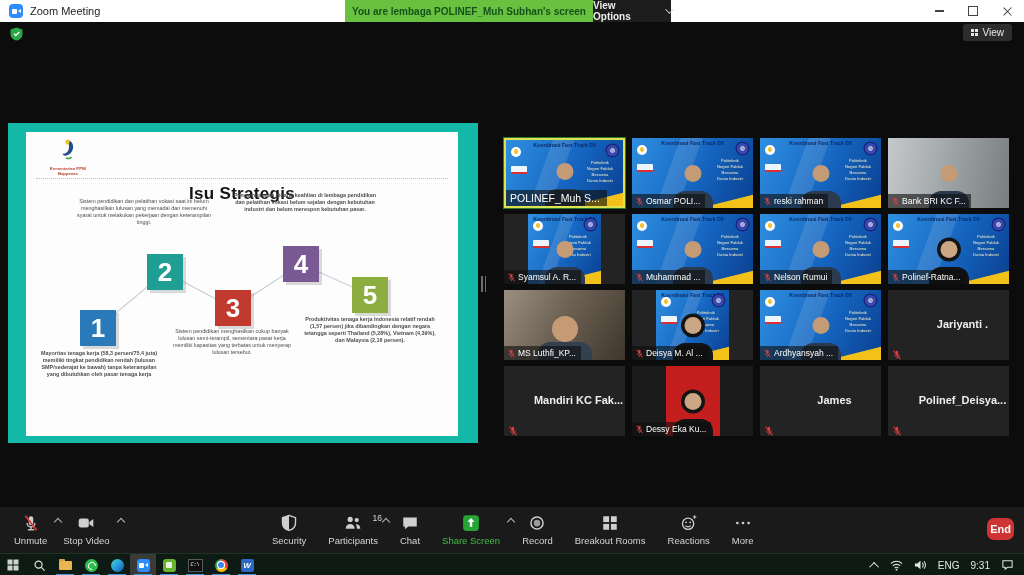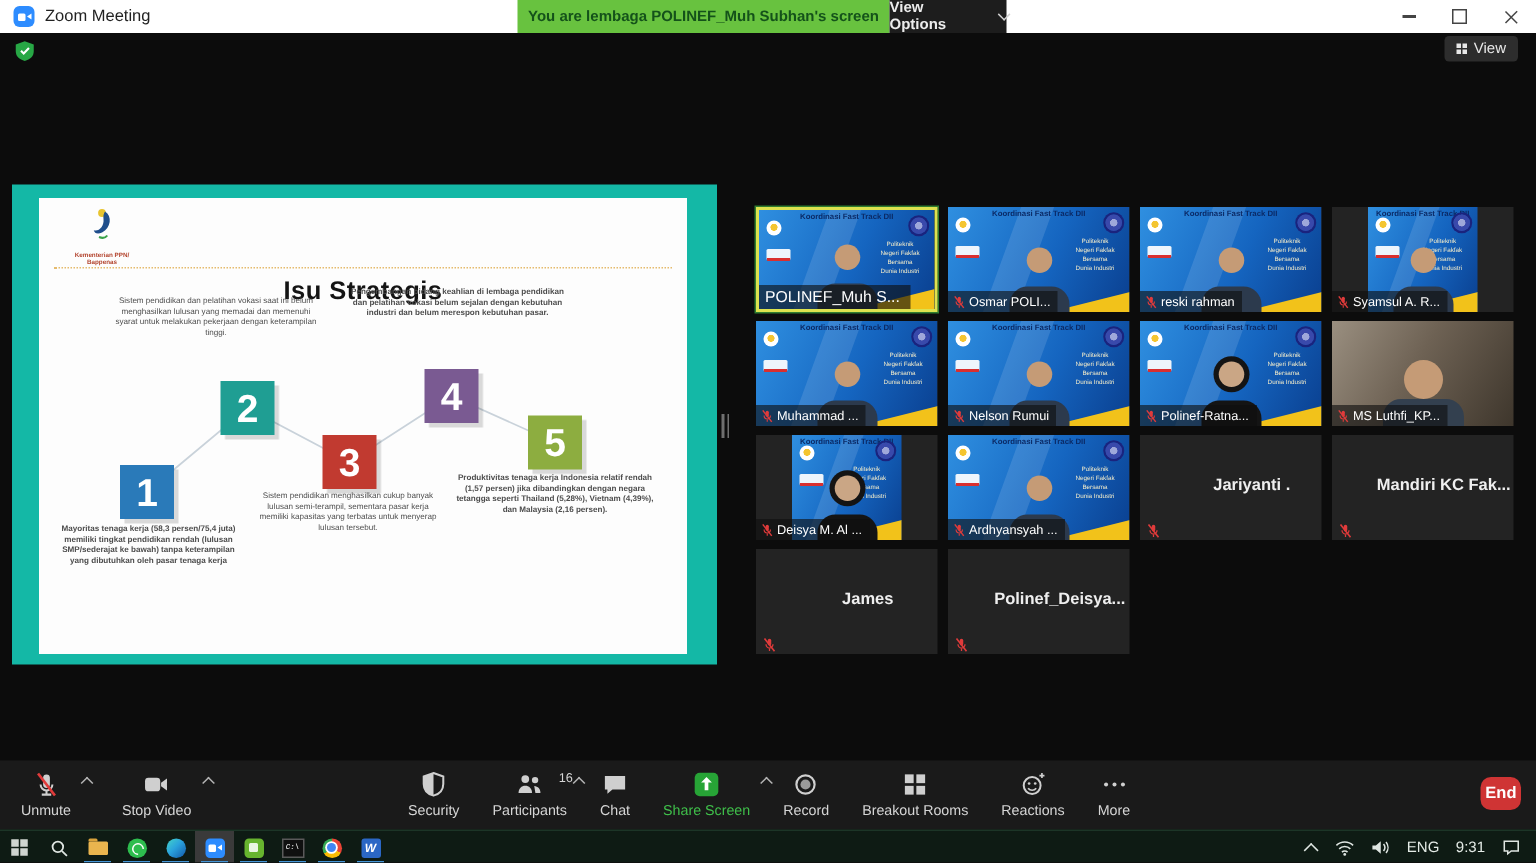--- a/index.html
+++ b/index.html
@@ -76,21 +76,21 @@
   .name-tag{position:absolute;left:0;bottom:0;max-width:96%;background:rgba(15,15,15,0.62);color:#fff;font-size:8.5px;padding:2px 5px 2px 3px;display:flex;align-items:center;gap:2px;white-space:nowrap;overflow:hidden;}
   .tile.active .name-tag{font-size:10.5px;padding:2px 7px 2px 4px;}
   .mic{width:9px;height:9px;flex:0 0 auto;}
   .mic-corner{position:absolute;left:4px;bottom:4px;width:10px;height:10px;}
   .mic-corner .mic{width:10px;height:10px;}
 
   
   .toolbar{position:absolute;left:0;top:507px;width:1024px;height:46px;background:#1a1a1a;}
   .tool{display:flex;flex-direction:column;align-items:center;gap:3px;color:#d5d5d5;font-size:9.5px;cursor:pointer;position:relative;}
   .tool svg{width:18px;height:18px;}
-  .tg-left{position:absolute;left:14px;top:7px;display:flex;gap:34px;}
+  .tg-left{position:absolute;left:14px;top:7px;display:flex;gap:16px;}
   .tg-mid{position:absolute;left:272px;top:7px;display:flex;gap:22px;}
   .caret-up{position:absolute;top:5px;right:-14px;width:5px;height:5px;border-left:1.4px solid #b5b5b5;border-top:1.4px solid #b5b5b5;transform:rotate(45deg);}
   .pcount{position:absolute;top:-1px;right:-4px;font-size:8.5px;color:#d5d5d5;}
   .share-label{color:#3fbf4a;}
   .end-btn{position:absolute;right:10px;top:11px;background:#cf3434;color:#fff;font-size:11px;font-weight:bold;padding:5px 3px;border-radius:7px;cursor:pointer;}
 
   
   .taskbar{position:absolute;left:0;top:553px;width:1024px;height:22px;background:#0e1b14;border-top:1px solid #1c3527;display:flex;align-items:center;}
   .tk{width:26px;height:22px;display:flex;align-items:center;justify-content:center;position:relative;cursor:pointer;flex:0 0 auto;}
   .tk.app:after{content:"";position:absolute;left:4px;right:4px;bottom:0;height:2px;background:#4596d8;}
@@ -266,20 +266,35 @@
         <div class="name-tag">
           <svg class="mic" viewBox="0 0 12 12">
             <rect x="4.6" y="1" width="2.8" height="5.4" rx="1.4" fill="#e03b3b"></rect>
             <path d="M3.2 5.4 a2.8 3 0 0 0 5.6 0" fill="none" stroke="#e03b3b" stroke-width="1"></path>
             <line x1="6" y1="8.8" x2="6" y2="10.8" stroke="#e03b3b" stroke-width="1"></line>
             <line x1="2" y1="0.8" x2="10" y2="11" stroke="#e03b3b" stroke-width="1.3"></line>
           </svg>
           <span class="nm">reski rahman</span>
         </div>
       </div>
+      <div class="tile v-camera-grey">
+        <div class="person">
+          <span class="torso"></span>
+          <span class="head"></span>
+        </div>
+        <div class="name-tag">
+          <svg class="mic" viewBox="0 0 12 12">
+            <rect x="4.6" y="1" width="2.8" height="5.4" rx="1.4" fill="#e03b3b"></rect>
+            <path d="M3.2 5.4 a2.8 3 0 0 0 5.6 0" fill="none" stroke="#e03b3b" stroke-width="1"></path>
+            <line x1="6" y1="8.8" x2="6" y2="10.8" stroke="#e03b3b" stroke-width="1"></line>
+            <line x1="2" y1="0.8" x2="10" y2="11" stroke="#e03b3b" stroke-width="1.3"></line>
+          </svg>
+          <span class="nm">Bank BRI KC F...</span>
+        </div>
+      </div>
       <div class="tile v-virtual-narrow">
         <div class="nvbg">
           <span class="vb-logo-l"></span>
           <div class="vb-title">Koordinasi Fast Track DII</div>
           <span class="vb-logo-r"></span>
           <div class="vb-side">Politeknik
 Negeri Fakfak
 Bersama
 Dunia Industri</div>
           <span class="vb-streak"></span>
@@ -454,20 +469,37 @@
           </svg></span>
       </div>
       <div class="tile v-none">
         <div class="center-name">Mandiri KC Fak...</div>
         <span class="mic-corner"><svg class="mic" viewBox="0 0 12 12">
             <rect x="4.6" y="1" width="2.8" height="5.4" rx="1.4" fill="#e03b3b"></rect>
             <path d="M3.2 5.4 a2.8 3 0 0 0 5.6 0" fill="none" stroke="#e03b3b" stroke-width="1"></path>
             <line x1="6" y1="8.8" x2="6" y2="10.8" stroke="#e03b3b" stroke-width="1"></line>
             <line x1="2" y1="0.8" x2="10" y2="11" stroke="#e03b3b" stroke-width="1.3"></line>
           </svg></span>
+      </div>
+      <div class="tile v-photo">
+        <div class="photo-rect">
+          <div class="person hijab">
+            <span class="torso"></span>
+            <span class="head"></span>
+          </div>
+        </div>
+        <div class="name-tag">
+          <svg class="mic" viewBox="0 0 12 12">
+            <rect x="4.6" y="1" width="2.8" height="5.4" rx="1.4" fill="#e03b3b"></rect>
+            <path d="M3.2 5.4 a2.8 3 0 0 0 5.6 0" fill="none" stroke="#e03b3b" stroke-width="1"></path>
+            <line x1="6" y1="8.8" x2="6" y2="10.8" stroke="#e03b3b" stroke-width="1"></line>
+            <line x1="2" y1="0.8" x2="10" y2="11" stroke="#e03b3b" stroke-width="1.3"></line>
+          </svg>
+          <span class="nm">Dessy Eka Ku...</span>
+        </div>
       </div>
       <div class="tile v-none">
         <div class="center-name">James</div>
         <span class="mic-corner"><svg class="mic" viewBox="0 0 12 12">
             <rect x="4.6" y="1" width="2.8" height="5.4" rx="1.4" fill="#e03b3b"></rect>
             <path d="M3.2 5.4 a2.8 3 0 0 0 5.6 0" fill="none" stroke="#e03b3b" stroke-width="1"></path>
             <line x1="6" y1="8.8" x2="6" y2="10.8" stroke="#e03b3b" stroke-width="1"></line>
             <line x1="2" y1="0.8" x2="10" y2="11" stroke="#e03b3b" stroke-width="1.3"></line>
           </svg></span>
       </div>

